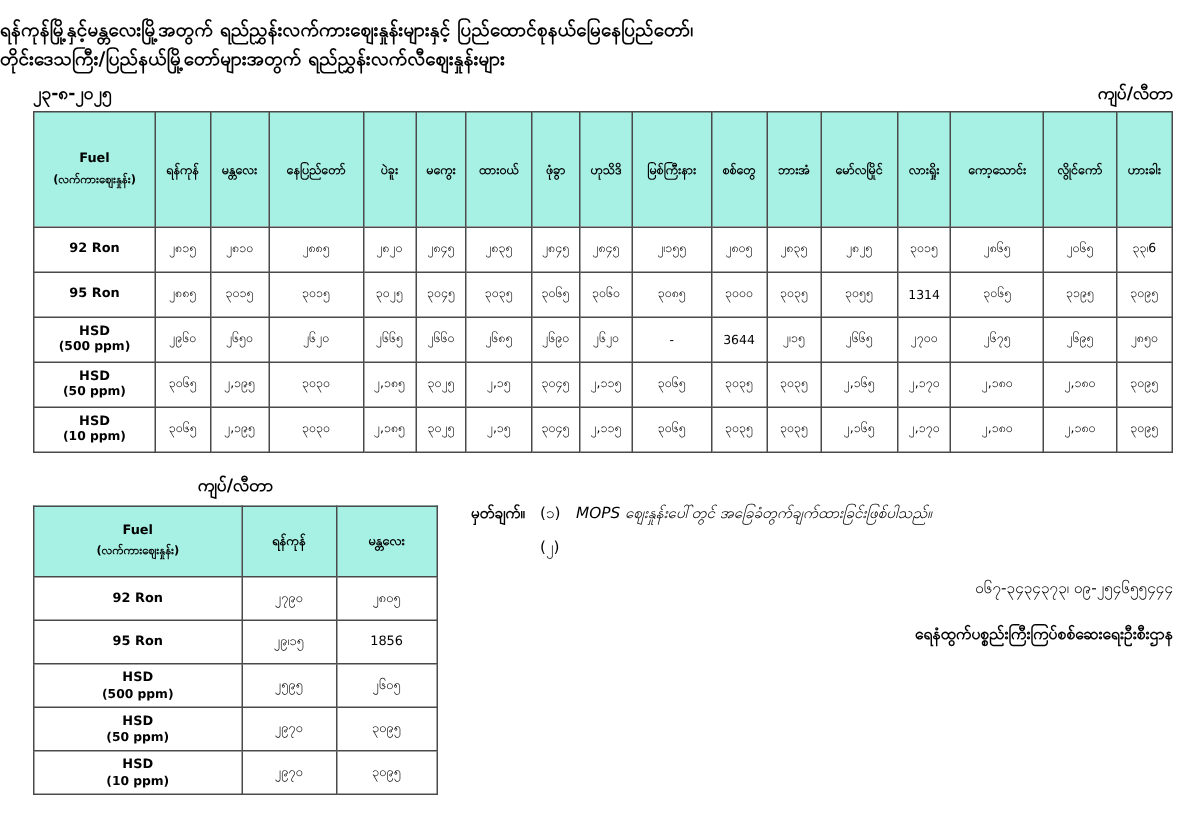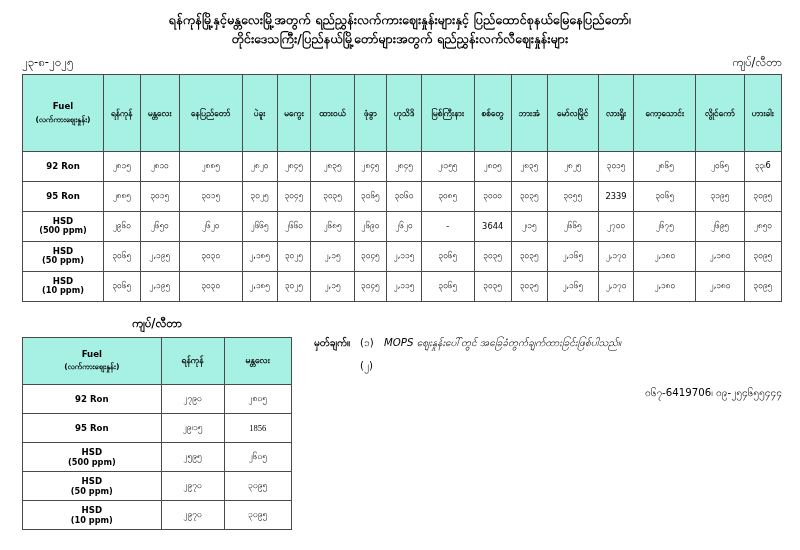--- a/index.html
+++ b/index.html
@@ -5,36 +5,36 @@
   html,body{margin:0;padding:0;}
   body{
     width:800px;height:550px;
     background:#ffffff;
     font-family:"DejaVu Sans","Liberation Sans",sans-serif;
     color:#000;
     position:relative;
     overflow:hidden;
   }
   .title-block{
-    text-align:center;
+    text-align:left;
     padding-top:10px;
     line-height:1.55;
   }
   .title-line{
     font-size:12.5px;
     font-weight:bold;
     letter-spacing:.2px;
   }
   .date-row{
     display:flex;
     justify-content:space-between;
     align-items:flex-end;
     padding:6px 18px 2px 22px;
     font-size:11.5px;
-    font-weight:normal;
+    font-weight:bold;
   }
   .main-table-wrap{padding:0 18px 0 22px;}
   table{border-collapse:collapse;width:100%;}
   table.main th,table.main td{
     border:1px solid #4a4a4a;
     text-align:center;
     font-size:8.3px;
     padding:2px 1px;
     background:#ffffff;
   }
@@ -91,21 +91,21 @@
     background:#a6f0e4;
     font-weight:bold;
     height:40px;
   }
   table.small thead th.fuel-head .sub{
     display:block;
     font-size:7.6px;
     margin-top:3px;
   }
   table.small tbody td{height:22px;font-weight:bold;}
-  table.small tbody td.val{font-weight:normal;font-family:Liberation Serif, serif;}
+  table.small tbody td.val{font-weight:normal;}
   table.small tbody td.rowlabel .sub{display:block;font-size:8.2px;}
   .notes{
     flex:1;
     padding-left:12px;
     padding-top:18px;
     font-size:10.2px;
     line-height:1.7;
   }
   .note-row{display:flex;margin-bottom:6px;}
   .note-head{width:46px;font-weight:bold;flex:none;}
@@ -194,21 +194,21 @@
         <td>၃၀၁၅</td>
         <td>၃၀၂၅</td>
         <td>၃၀၄၅</td>
         <td>၃၀၃၅</td>
         <td>၃၀၆၅</td>
         <td>၃၀၆၀</td>
         <td>၃၀၈၅</td>
         <td>၃၀၀၀</td>
         <td>၃၀၃၅</td>
         <td>၃၀၅၅</td>
-        <td>2339</td>
+        <td>1314</td>
         <td>၃၀၆၅</td>
         <td>၃၁၉၅</td>
         <td>၃၀၉၅</td>
       </tr>
       <tr>
         <td class="rowlabel">
           <span>HSD</span>
           <span class="sub">(500 ppm)</span>
         </td>
         <td>၂၉၆၀</td>
@@ -337,16 +337,17 @@
     <div class="note-row">
       <div class="note-head">မှတ်ချက်။</div>
       <div class="note-num">(၁)</div>
       <div class="note-text">MOPS ဈေးနှုန်းပေါ်တွင် အခြေခံတွက်ချက်ထားခြင်းဖြစ်ပါသည်။</div>
     </div>
     <div class="note-row">
       <div class="note-head"></div>
       <div class="note-num">(၂)</div>
     </div>
     <div class="phones">
-      <div>၀၆၇-6419706၊ ၀၉-၂၅၄၆၅၅၄၄၄</div>
+      <div>၀၆၇-၃၄၃၄၃၇၃၊ ၀၉-၂၅၄၆၅၅၄၄၄</div>
     </div>
+    <div class="footer-sign">ရေနံထွက်ပစ္စည်းကြီးကြပ်စစ်ဆေးရေးဦးစီးဌာန</div>
   </div>
 </div>
 
 </body></html>

